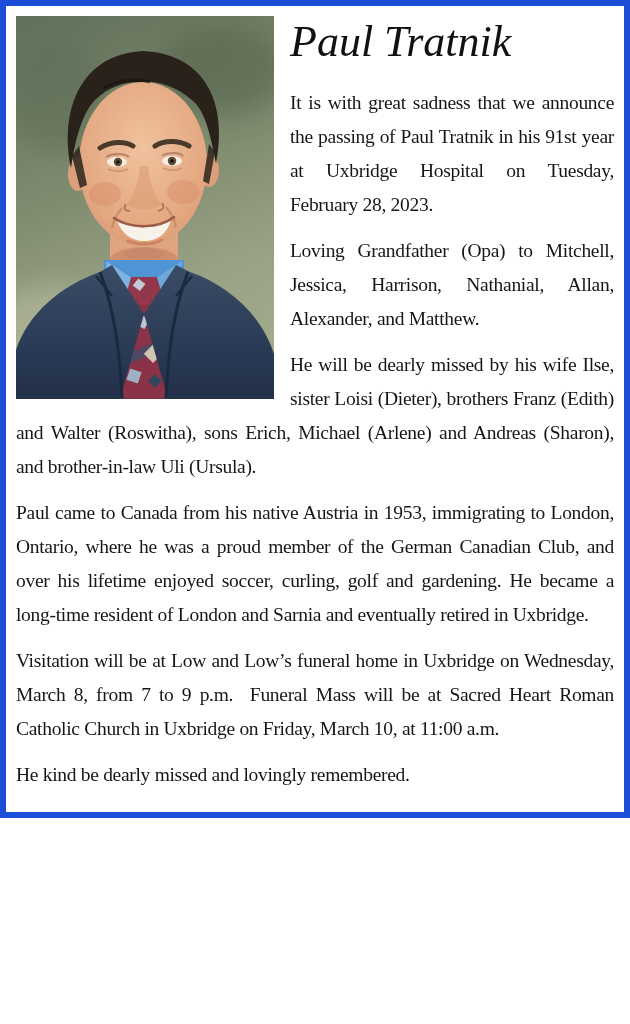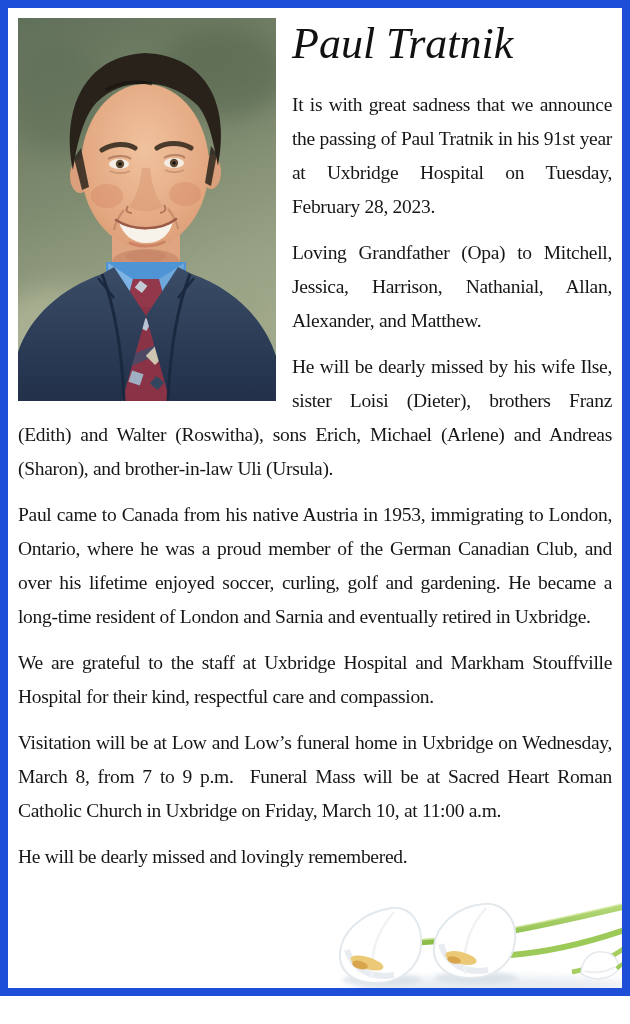--- a/index.html
+++ b/index.html
@@ -1,22 +1,22 @@
 <!DOCTYPE html>
 <html><head>
 <meta charset="utf-8">
 <style>
   html, body { margin: 0; padding: 0; background: #ffffff; }
   .page {
     position: relative;
     width: 630px;
-    height: 996px;
+    height: 818px;
     box-sizing: border-box;
     background: #ffffff;
-    border: 8px solid #1d4ed8;
+    border: 6px solid #1d4ed8;
     padding: 10px 10px 0 10px;
     overflow: hidden;
     font-family: "Liberation Serif", "DejaVu Serif", serif;
     color: #141414;
   }
   .content { position: relative; z-index: 1; }
   .photo {
     float: left;
     width: 258px;
     height: 383px;
@@ -193,18 +193,17 @@
         <path d="M176 260 L160 280" stroke="#1b2940" stroke-width="2.5" fill="none"></path>
       </svg>
     </div>
 
     <h1 class="name">Paul Tratnik</h1>
 
     <p class="obit">It is with great sadness that we announce the passing of Paul Tratnik in his 91st year at Uxbridge Hospital on Tuesday, February 28, 2023.</p>
     <p class="obit">Loving Grandfather (Opa) to Mitchell, Jessica, Harrison, Nathanial, Allan, Alexander, and Matthew.</p>
     <p class="obit">He will be dearly missed by his wife Ilse, sister Loisi (Dieter), brothers Franz (Edith) and Walter (Roswitha), sons Erich, Michael (Arlene) and Andreas (Sharon), and brother-in-law Uli (Ursula).</p>
     <p class="obit">Paul came to Canada from his native Austria in 1953, immigrating to London, Ontario, where he was a proud member of the German Canadian Club, and over his lifetime enjoyed soccer, curling, golf and gardening. He became a long-time resident of London and Sarnia and eventually retired in Uxbridge.</p>
-    <p class="obit">We are grateful to the staff at Uxbridge Hospital and Markham Stouffville Hospital for their kind, respectful care and compassion.</p>
     <p class="obit">Visitation will be at Low and Low’s funeral home in Uxbridge on Wednesday, March 8, from 7 to 9 p.m.&nbsp; Funeral Mass will be at Sacred Heart Roman Catholic Church in Uxbridge on Friday, March 10, at 11:00 a.m.</p>
-    <p class="obit">He will be dearly missed and lovingly remembered.</p>
+    <p class="obit">He kind be dearly missed and lovingly remembered.</p>
 
   </div>
 </div>
 
 </body></html>

